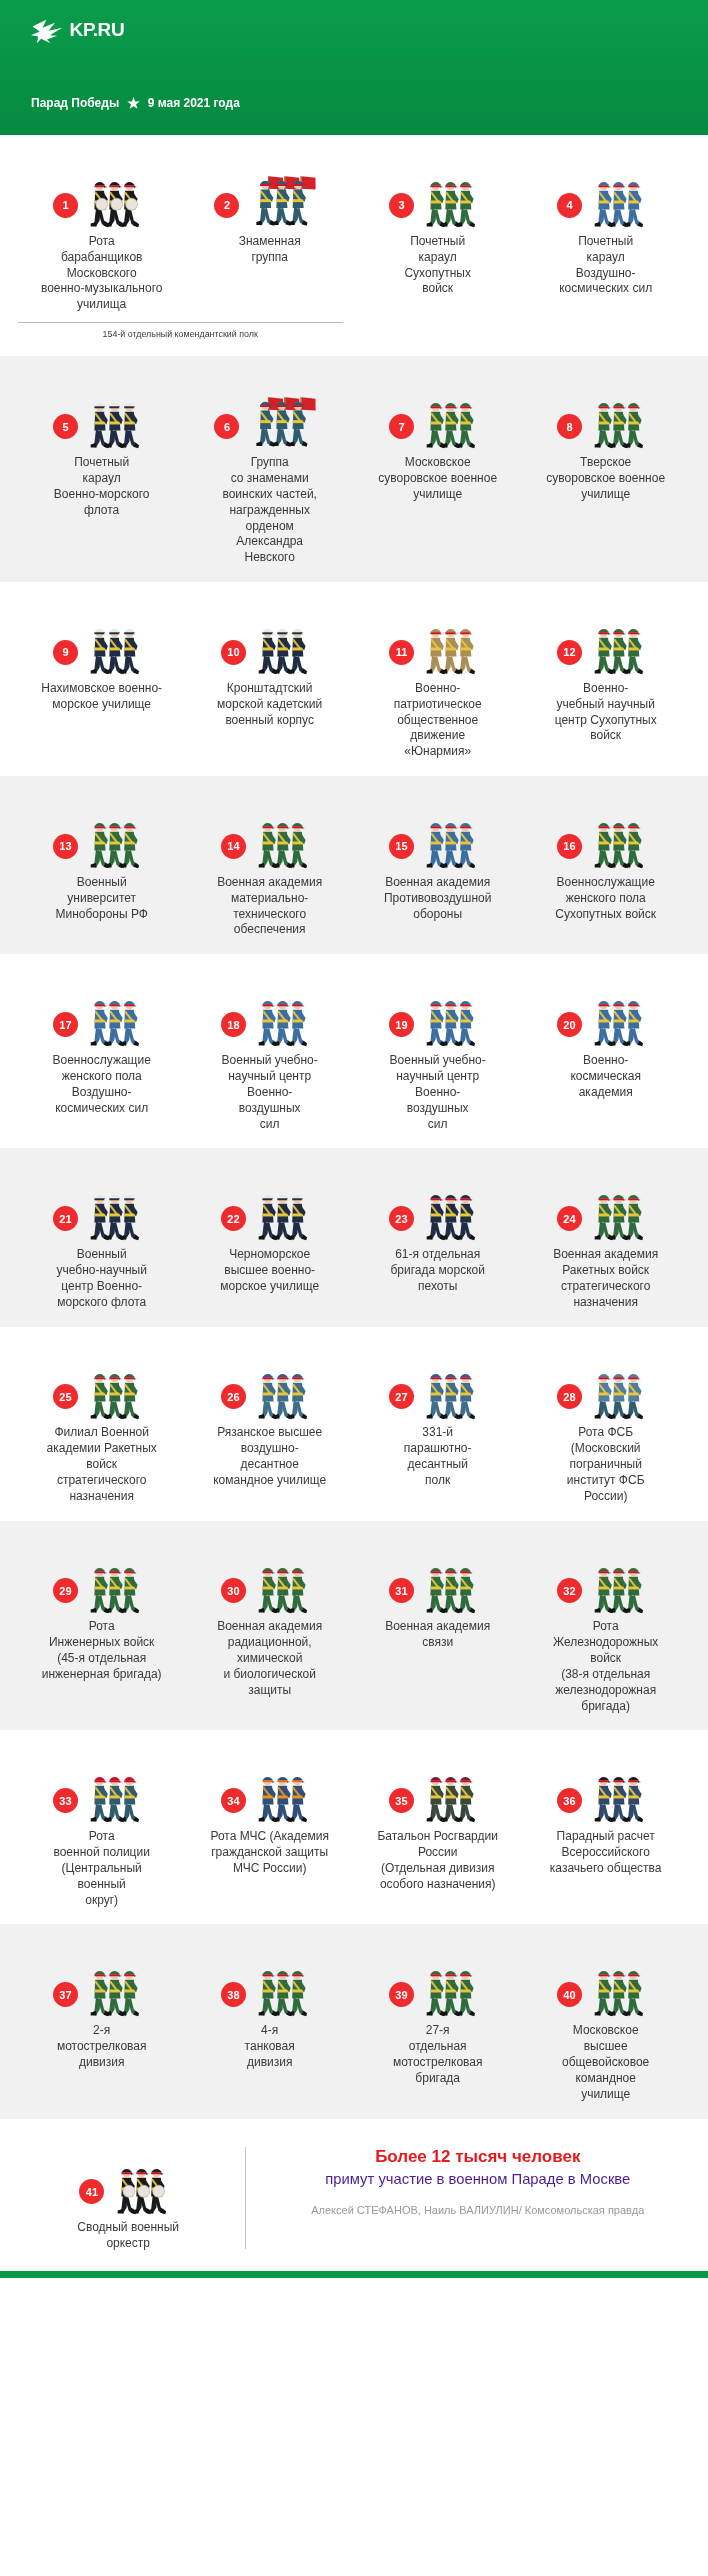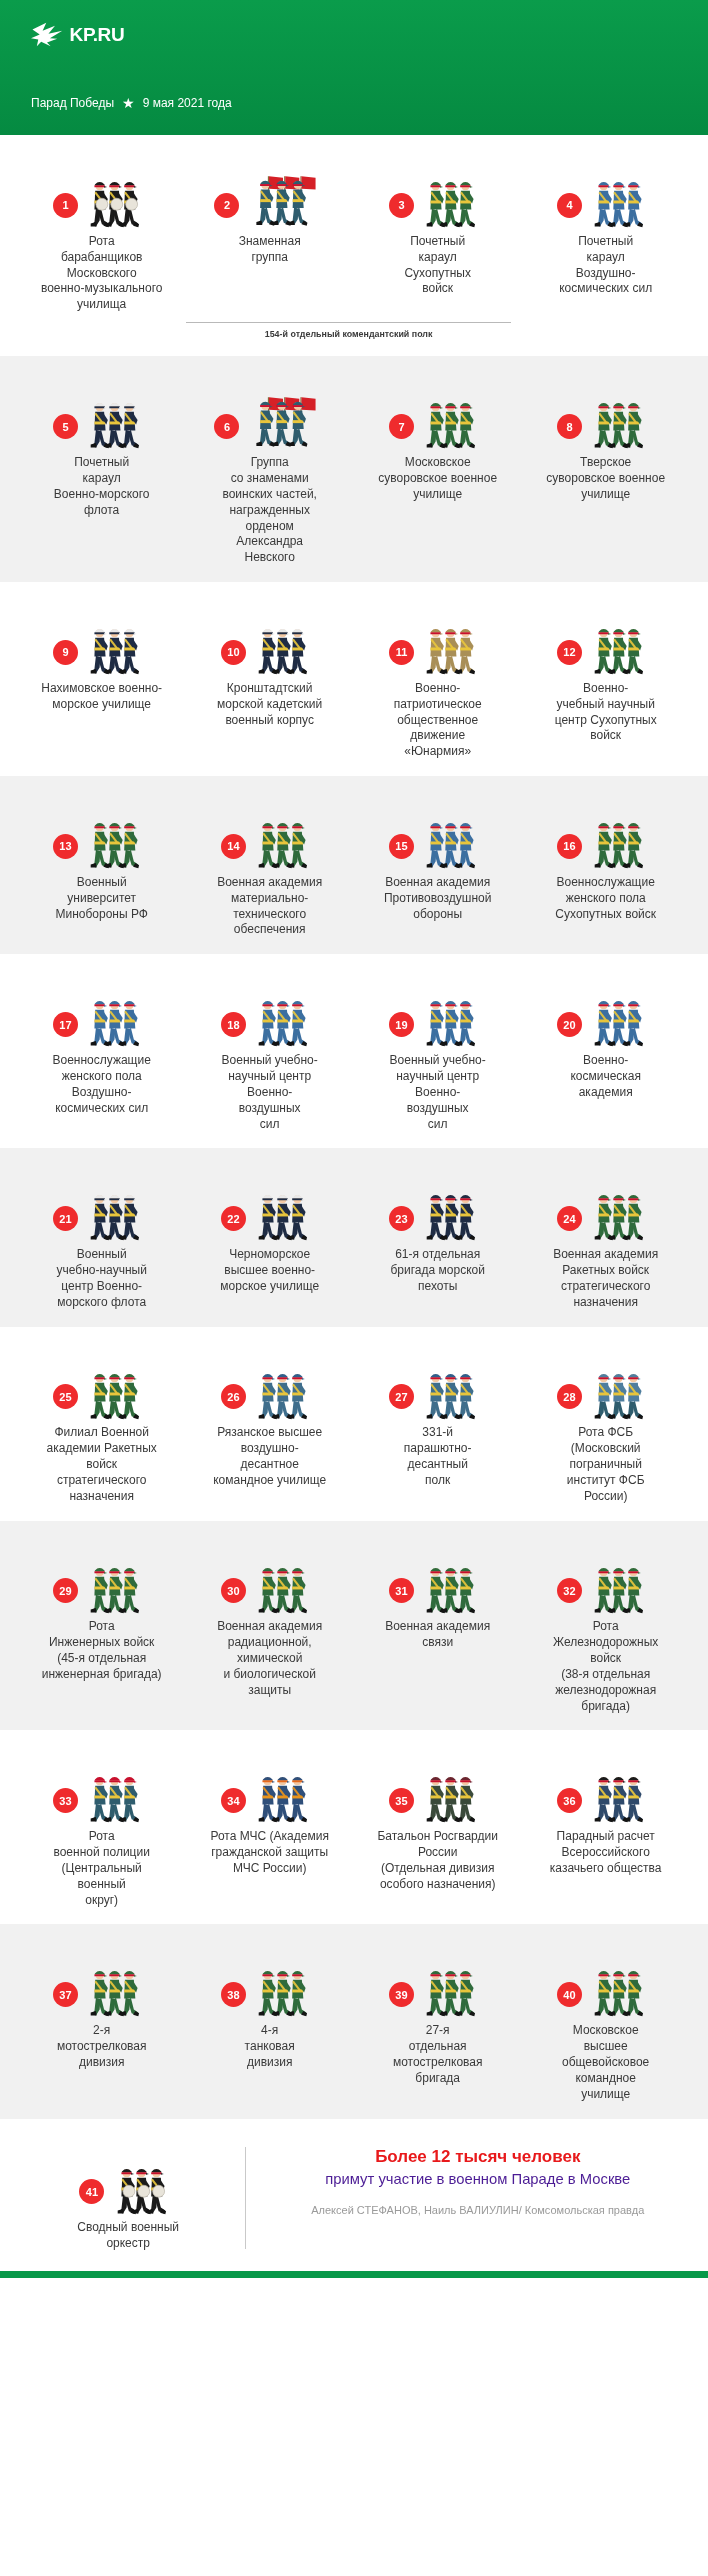--- a/index.html
+++ b/index.html
@@ -12,30 +12,31 @@
   }
   #page { width:709px; position:relative; overflow:hidden; }
 
   
   .header {
     background:#089949;
     background-image:linear-gradient(180deg,#0a9c4b 0%, #058a41 100%);
     padding:19px 31px 25px 31px;
     position:relative;
   }
-  .logo-row { display:flex; align-items:center; gap:6.6px; height:31px; }
+  .logo-row { display:flex; align-items:flex-start; gap:6.6px; height:31px; }
   .logo-bird { width:32px; height:25px; flex:0 0 auto; }
   .logo-text {
     color:#fff; font-weight:bold; font-size:19px; letter-spacing:-0.4px;
     font-family:"Liberation Sans", sans-serif;
   }
   .kicker {
     margin-top:46px;
     color:#ffffff; font-size:12px; display:flex; align-items:center; gap:8px;
     font-family:"Liberation Sans", sans-serif;
+    font-weight:bold;
   }
   .kicker .star { font-size:14px; line-height:1; }
   .main-title {
     margin-top:6.6px;
     color:#ffffff; font-size:26px; font-weight:bold; letter-spacing:-0.2px;
   }
 
   
   .band { width:709px; padding:22px 17.7px 16px 17.7px; }
   .band.gray  { background:#f1f1f1; }
@@ -77,23 +78,22 @@
   .caption {
     margin-top:5.9px;
     font-size:12px;
     line-height:1.32;
     text-align:center;
     color:#3a3a3a;
     font-family:"Liberation Sans", sans-serif;
   }
   .footnote-wrap {
     display:flex;
-    justify-content:center;
+    justify-content:flex-start;
     padding-top:8.9px;
-    font-weight:bold;
   }
   .footnote {
     font-size:8.9px;
     color:#3a3a3a;
     text-align:center;
     border-top:0.7px solid #b9b9b9;
     padding-top:5.9px;
     line-height:1.3;
   }
   .footnote.w2 { width:325px; margin-right:11.8px;}

